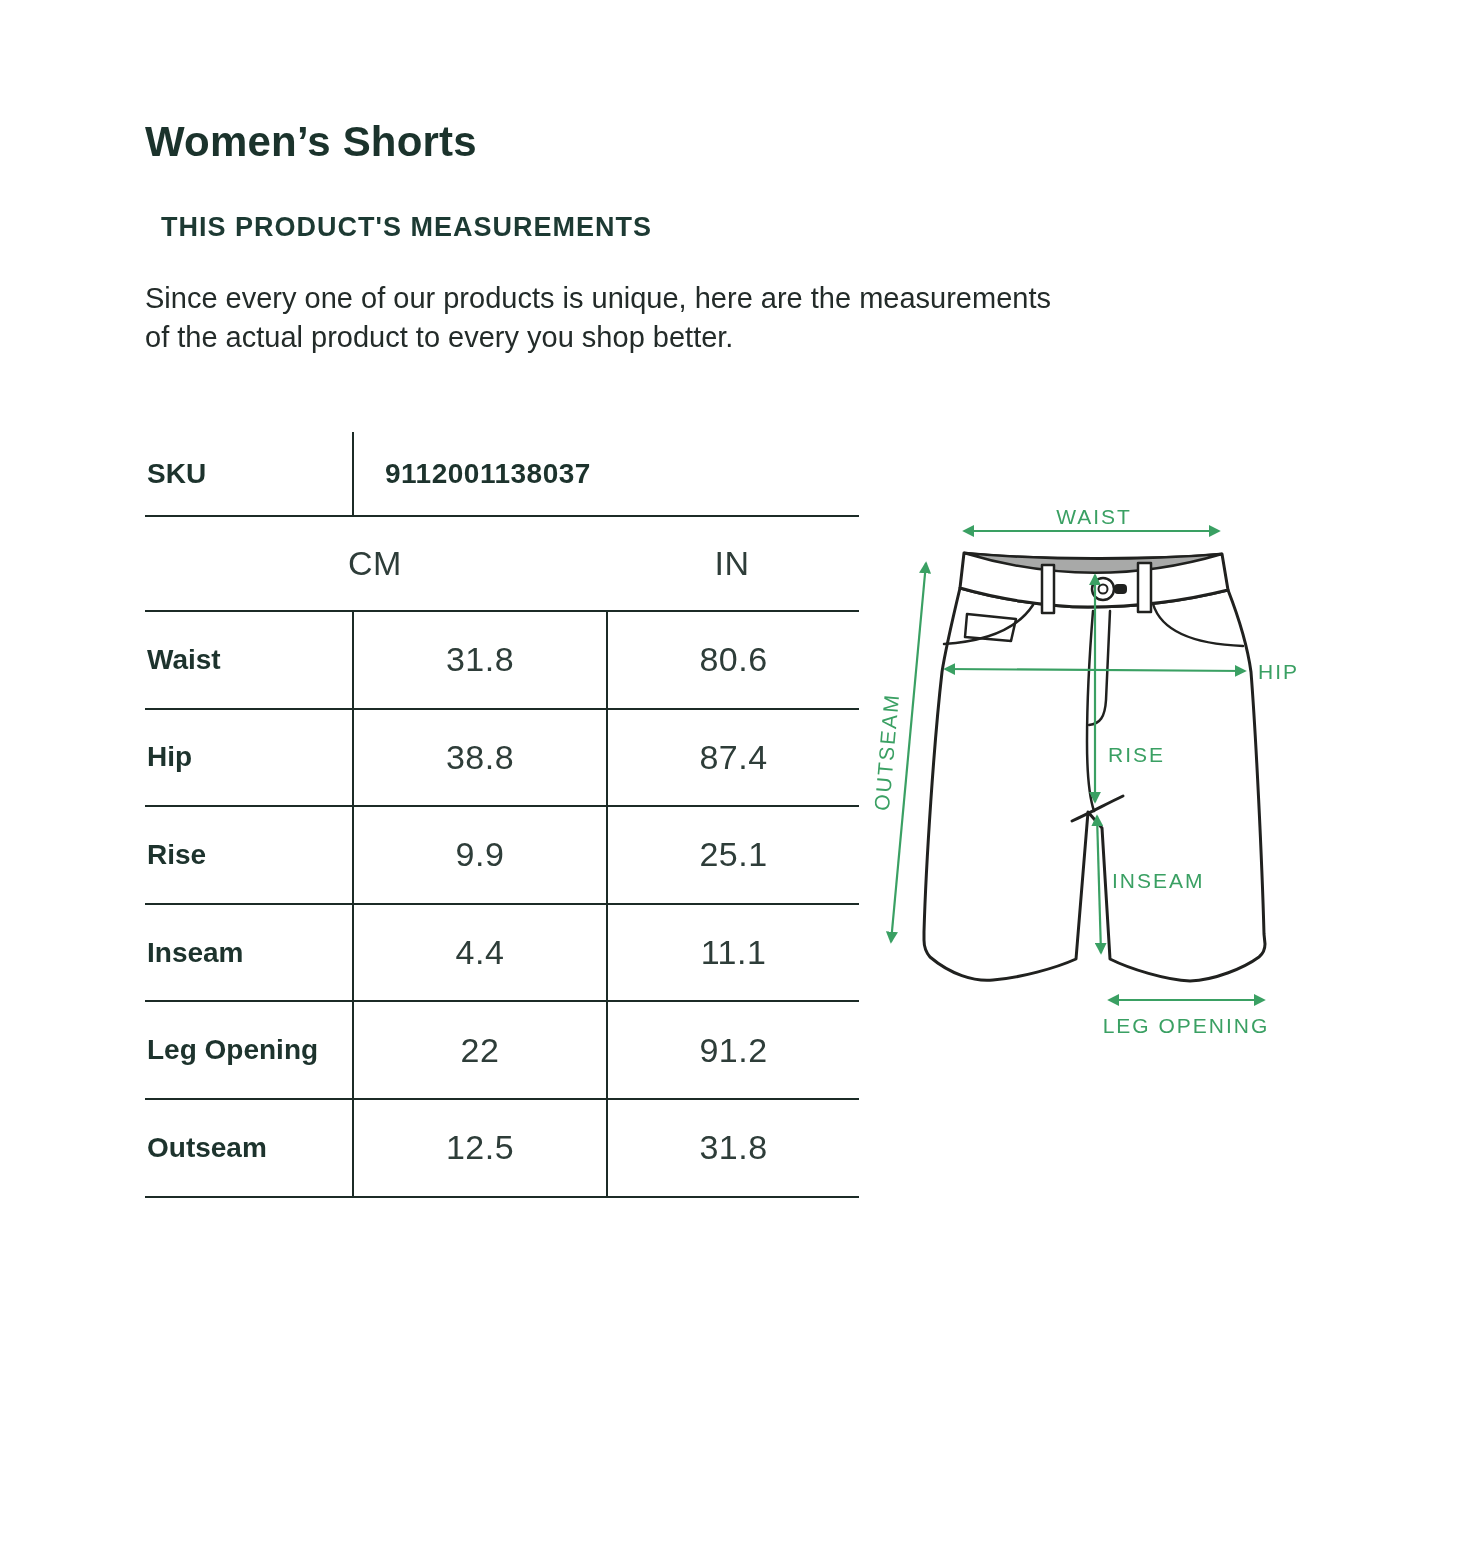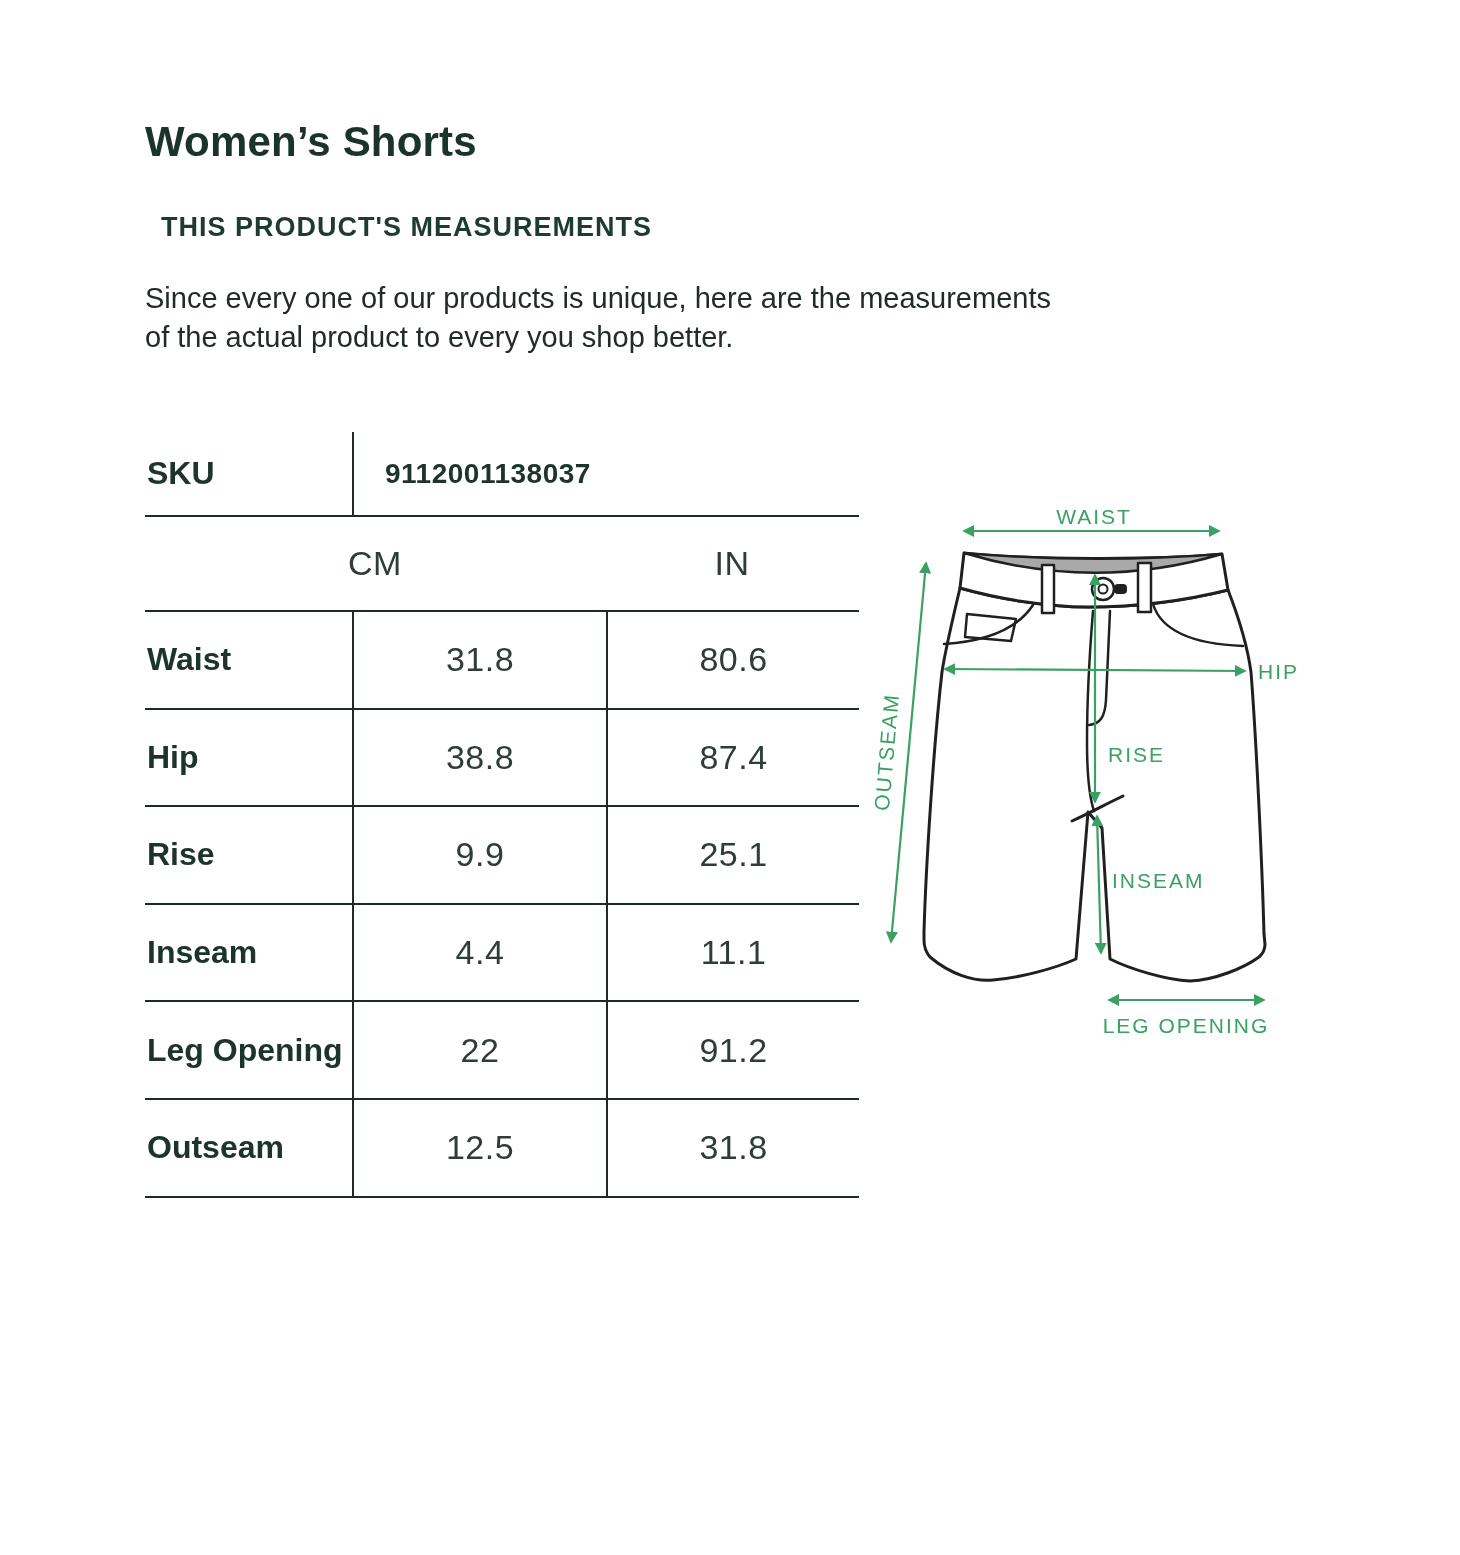--- a/index.html
+++ b/index.html
@@ -13,21 +13,21 @@
   .section-desc{position:absolute;left:145px;top:279px;font-size:29px;line-height:39px;
               color:#232b29;font-weight:400;}
 
   
   .mtable{position:absolute;left:145px;top:432px;width:714px;}
   .mrow{display:flex;align-items:center;border-bottom:2px solid #1c2b26;box-sizing:border-box;}
   .mrow.sku{height:85px;}
   .mrow.size{height:95px;}
   .mrow.data{height:97.6px;}
   .cell{box-sizing:border-box;height:100%;display:flex;align-items:center;}
-  .label-cell{width:209px;padding-left:2px;font-size:32px;font-weight:bold;color:#1d332d;}
+  .label-cell{width:209px;padding-left:2px;font-size:28px;font-weight:bold;color:#1d332d;}
   .vline{border-right:2px solid #1c2b26;}
   .sku-value-cell{flex:1;padding-left:31px;font-size:28px;font-weight:bold;color:#1d332d;
                   letter-spacing:0.5px;}
   .in-cell{width:254px;justify-content:center;}
   .cm-cell{flex:1;justify-content:center;}
   .unit-text,.val-text{font-size:34px;font-weight:400;color:#2e3d39;letter-spacing:0.5px;}
 
   
   .diagram{position:absolute;left:860px;top:480px;width:600px;height:600px;}
   .m-label{font-family:"Liberation Sans",sans-serif;font-size:21px;letter-spacing:2px;

